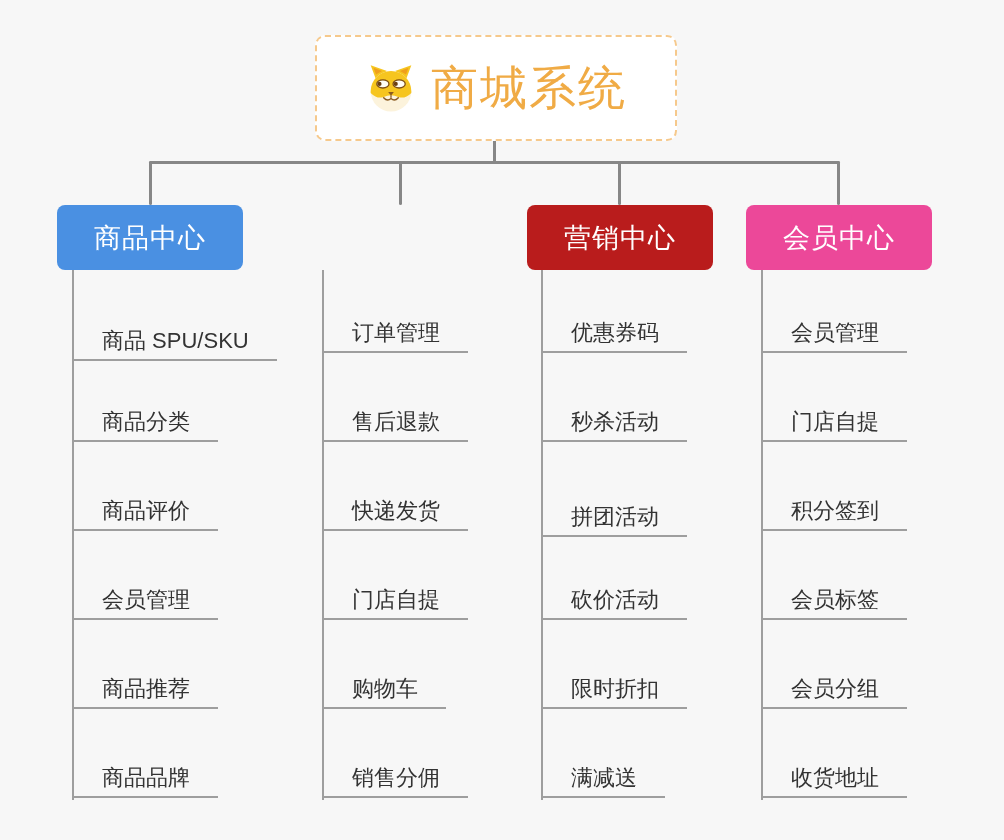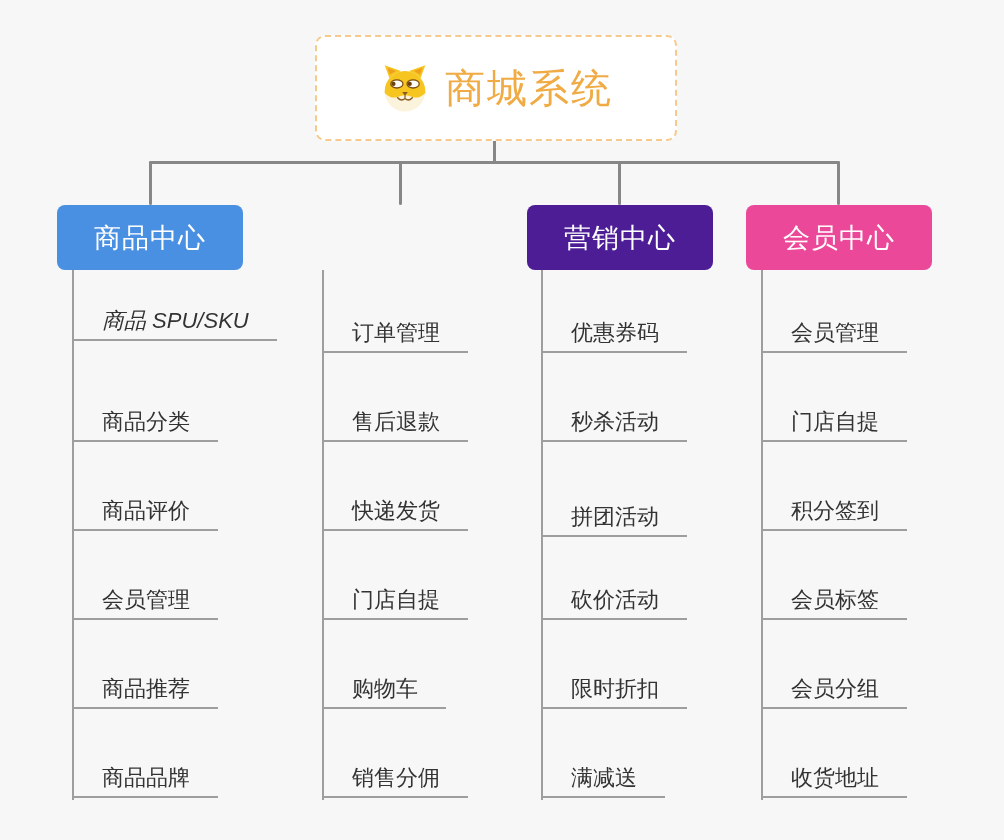--- a/index.html
+++ b/index.html
@@ -17,21 +17,21 @@
   
   .root-node{
     position:absolute;left:315px;top:35px;width:362px;height:106px;
     background:#ffffff;
     border:2px dashed #f6c98c;
     border-radius:10px;
     display:flex;align-items:center;justify-content:center;gap:14px;
     box-sizing:border-box;
   }
   .root-title{
-    font-size:40px;
+    font-size:47px;
     letter-spacing:2px;
     white-space:nowrap;
   }
   
   .branch-box{
     position:absolute;top:205px;width:186px;height:65px;
     border-radius:8px;
     display:flex;align-items:center;justify-content:center;
     color:#ffffff;font-size:27px;letter-spacing:1px;
     white-space:nowrap;
@@ -75,26 +75,26 @@
         <circle cx="37.8" cy="27" r="2.6" fill="#6b3f10"></circle>
         <path d="M28.5 37 h7 l-3.5 4.5 Z" fill="#8a5a1e"></path>
         <path d="M32 41 v3" stroke="#8a5a1e" stroke-width="1.6" fill="none"></path>
         <path d="M23 44 q4.5 5 9 1 q4.5 4 9 -1" stroke="#8a5a1e" stroke-width="1.8" fill="none" stroke-linecap="round"></path>
       </svg>
     </span>
     <span class="root-title" style="color: rgb(240, 171, 69);">商城系统</span>
   </div>
 
   <div class="branch-box" style="left: 57px; background: rgb(74, 144, 226);">商品中心</div>
-  <div class="branch-box" style="left: 527px; background: #4c1d95;">营销中心</div>
+  <div class="branch-box" style="left: 527px; background: #b91c1c;">营销中心</div>
   <div class="branch-box" style="left: 746px; background: #ec4899;">会员中心</div>
 
   <div class="branch-col" style="left:72px;">
     <div class="child-vline" style="height:530px;"></div>
-    <div class="child-node" style="top:40px;font-style:italic;">商品 SPU/SKU</div>
+    <div class="child-node" style="top:60px;">商品 SPU/SKU</div>
     <div class="child-node" style="top:141px;">商品分类</div>
     <div class="child-node" style="top:230px;">商品评价</div>
     <div class="child-node" style="top:319px;">会员管理</div>
     <div class="child-node" style="top:408px;">商品推荐</div>
     <div class="child-node" style="top:497px;">商品品牌</div>
   </div>
 
   <div class="branch-col" style="left:322px;">
     <div class="child-vline" style="height:530px;"></div>
     <div class="child-node" style="top:52px;">订单管理</div>

